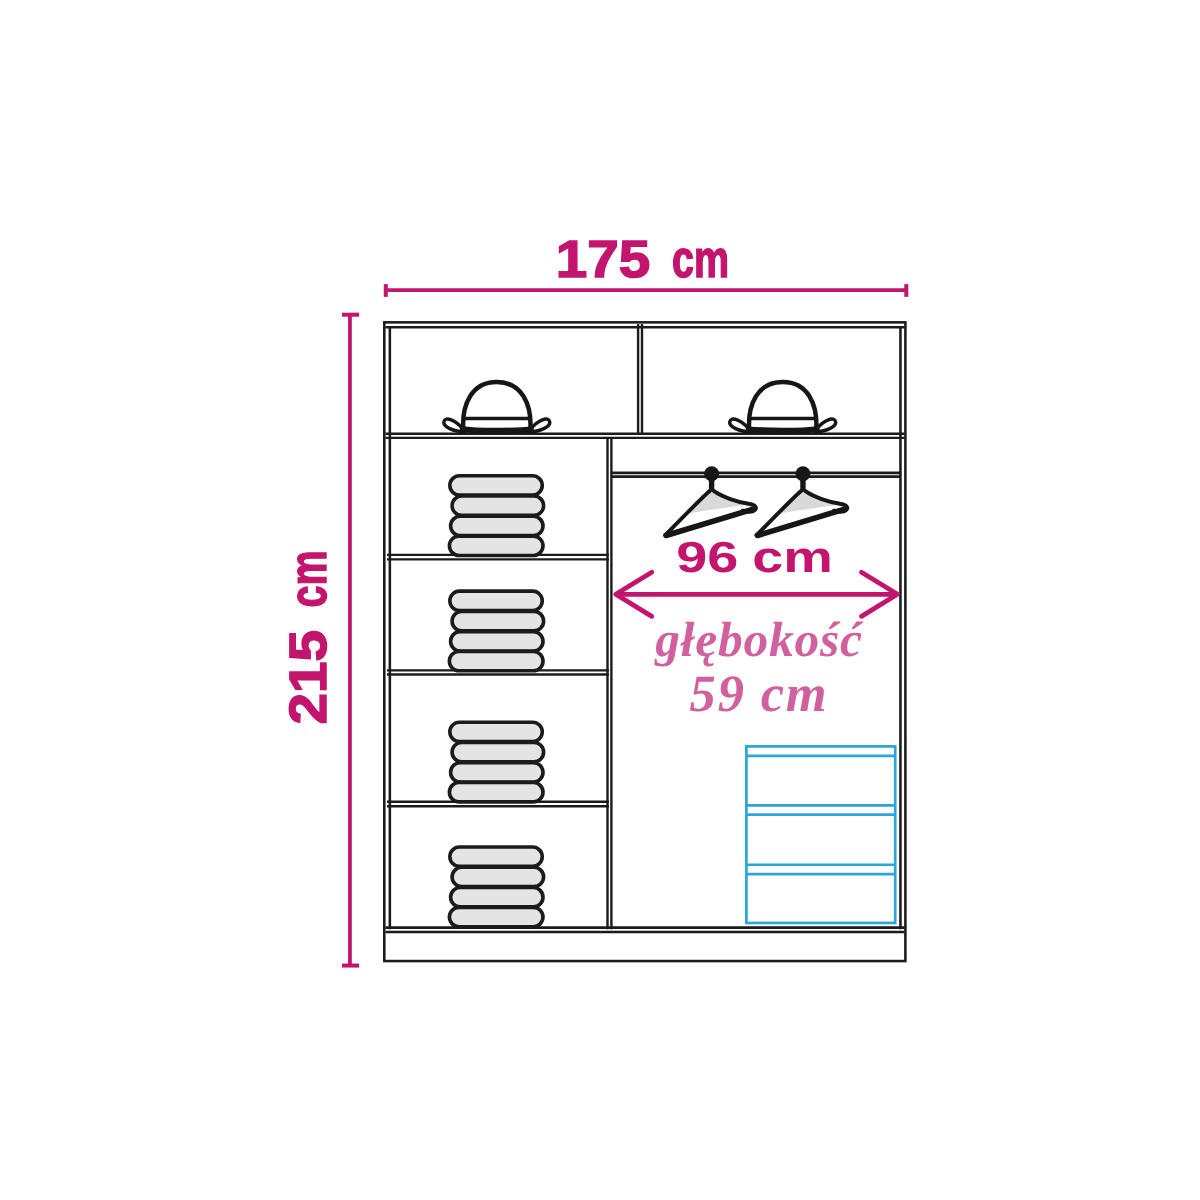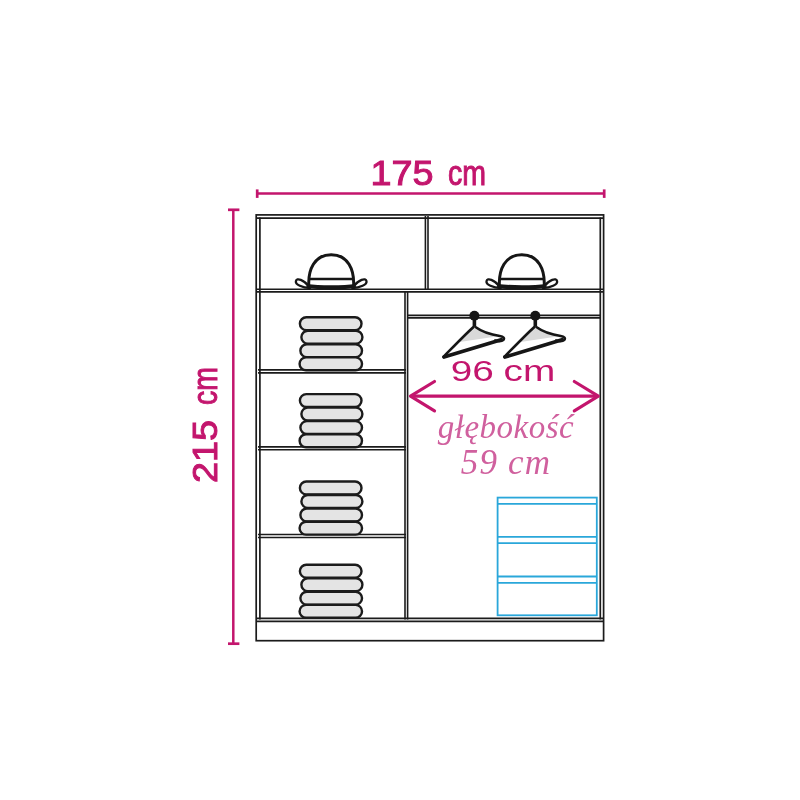--- a/index.html
+++ b/index.html
@@ -1,16 +1,16 @@
 <!DOCTYPE html>
 <html><head>
 <meta charset="utf-8">
 <style>
   html,body{margin:0;padding:0;background:#ffffff;}
-  .wrap{width:800px;height:800px;position:relative;font-family:"Liberation Sans", sans-serif;}
+  .wrap{width:800px;height:800px;position:relative;font-family:"Liberation Sans", sans-serif;font-weight:bold;}
   svg{display:block;}
   text{font-family:"Liberation Sans", sans-serif;}
 </style>
 </head>
 <body>
 <div class="wrap">
 <svg width="800" height="800" viewBox="0 0 800 800">
 
   <rect x="0" y="0" width="800" height="800" fill="#ffffff"></rect>
 

